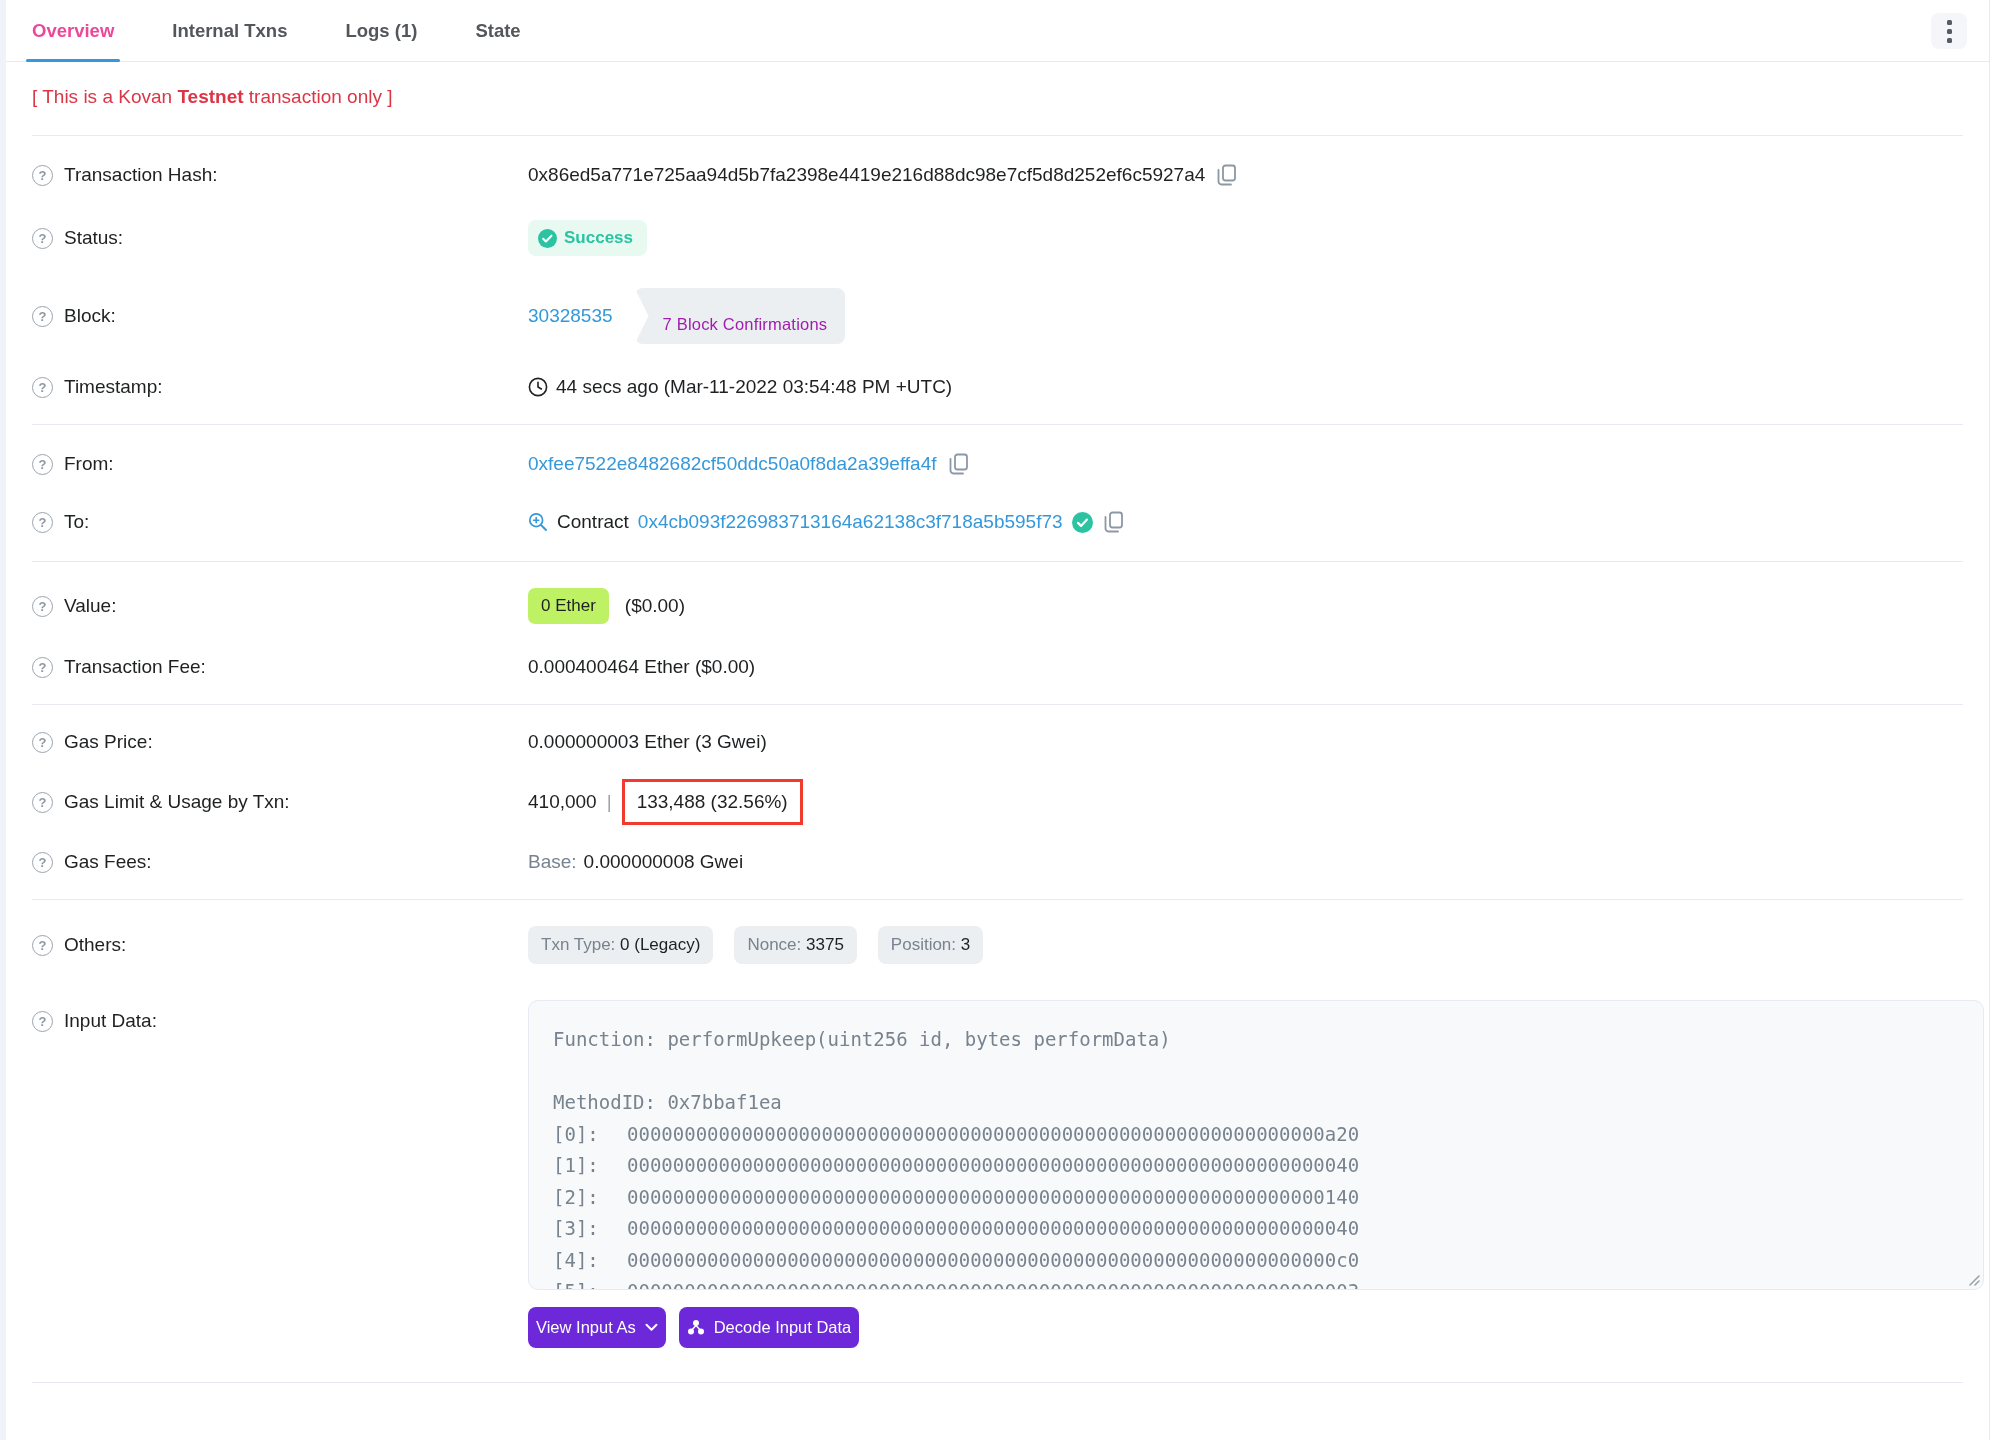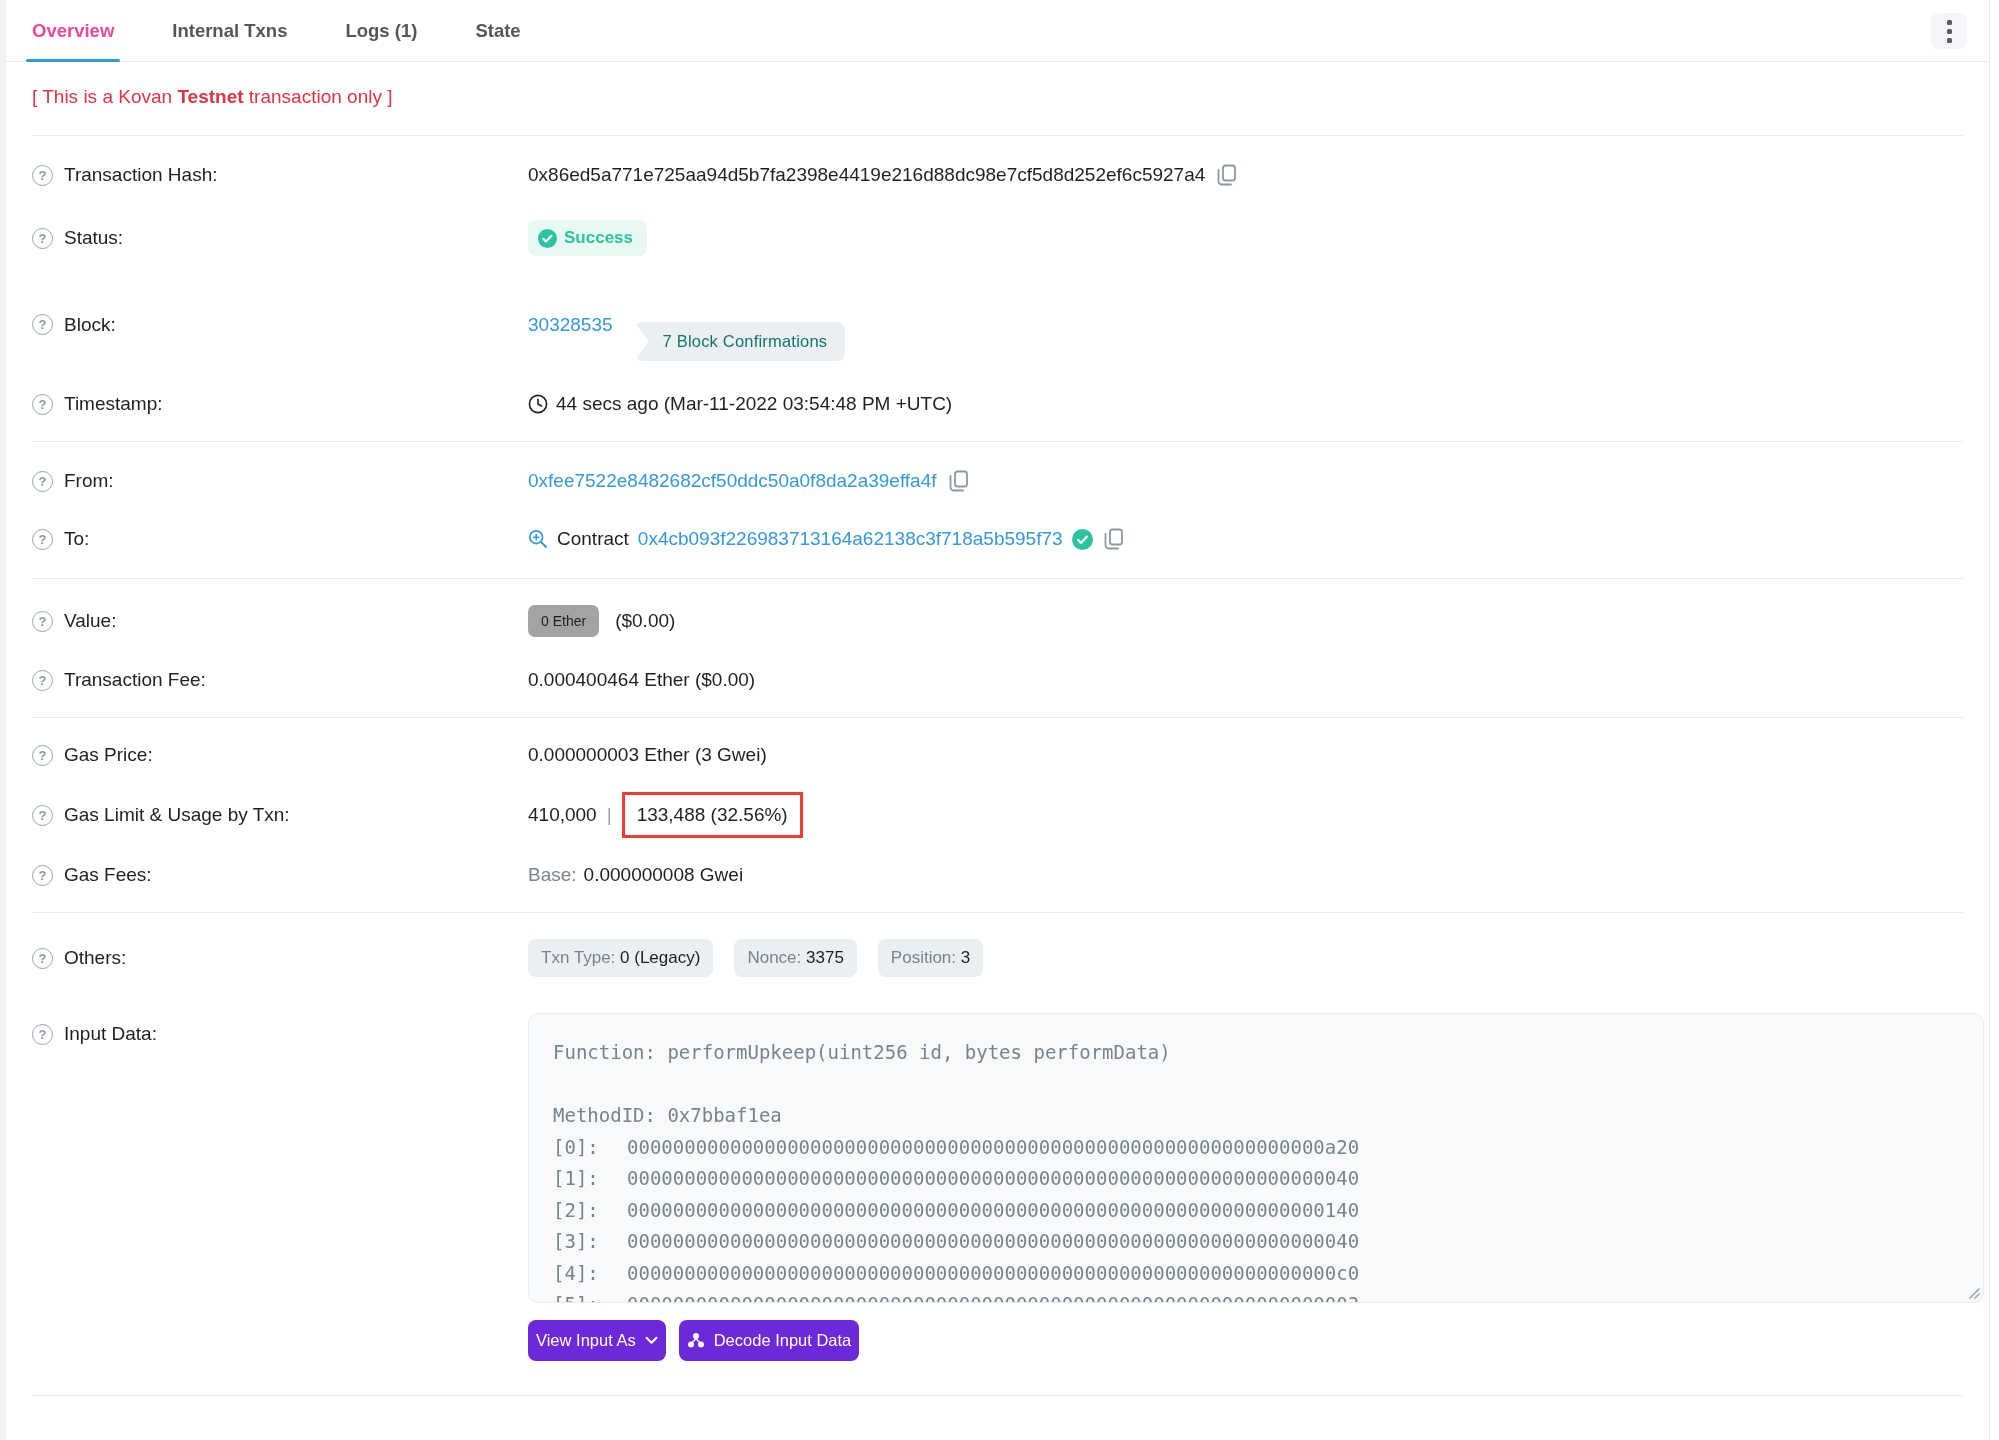--- a/index.html
+++ b/index.html
@@ -35,24 +35,24 @@
 
   a.link { color:#3498db; text-decoration:none; cursor:pointer; }
   .muted { color:#77838f; }
 
   .copy-btn { background:none; border:none; cursor:pointer; display:inline-flex; align-items:center; padding:2px; }
 
   
   .status-badge { display:inline-flex; align-items:center; gap:7px; background:#e7f9f1; color:#2bc3a2; font-size:17px; font-weight:700; padding:8px 14px 8px 10px; border-radius:8px; }
 
   
-  .confirm-badge { display:inline-flex; align-items:center; background:#eceff2; color:#0f766e; font-size:16.5px; font-weight:500; letter-spacing:.2px; padding:10px 18px 10px 28px; border-radius:8px; margin-left:12px; clip-path:polygon(0 0, 14px 50%, 0 100%, 100% 100%, 100% 0);margin-top:34px; }
-
-  
-  .pill { background:#a3a3a3; border-radius:7px; padding:8px 13px; font-size:14px; color:#1e2022; }
+  .confirm-badge { display:inline-flex; align-items:center; background:#eceff2; color:#a21caf; font-size:16.5px; font-weight:500; letter-spacing:.2px; padding:27px 18px 10px 28px; border-radius:8px; margin-left:12px; clip-path:polygon(0 0, 14px 50%, 0 100%, 100% 100%, 100% 0); }
+
+  
+  .pill { background:#bef264; border-radius:7px; padding:8px 13px; font-size:17px; color:#1e2022; }
 
   
   .kv-badge { background:#eceff2; border-radius:8px; padding:9px 13px; font-size:17px; margin-right:12px; }
   .kv-badge .k { color:#77838f; }
   .kv-badge .v { color:#1e2022; font-weight:500; }
 
   
   .sep { color:#9aa4af; margin:0 10px; }
   .red-box { border:3px solid #f23b2f; padding:9px 12px; font-size:19px; color:#1e2022; }
 

